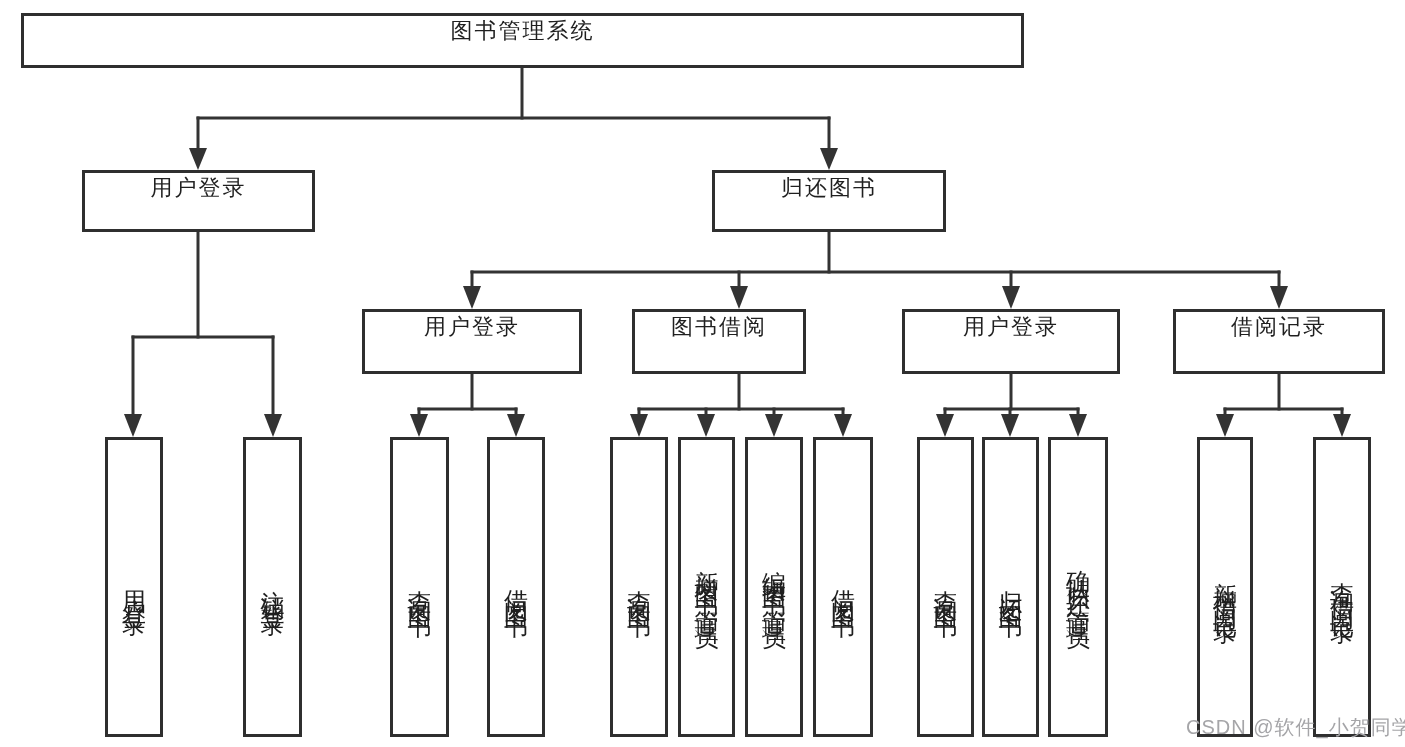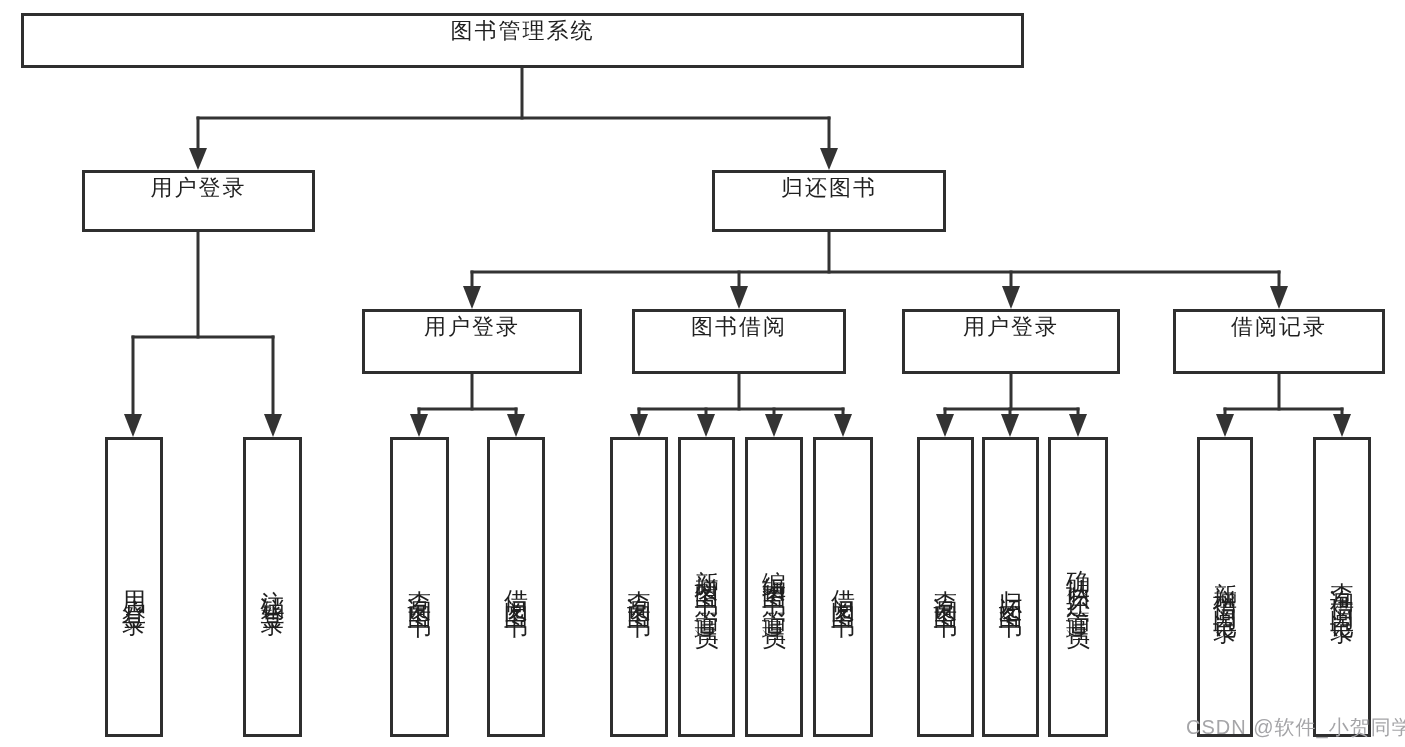--- a/index.html
+++ b/index.html
@@ -123,21 +123,21 @@
   <div class="hbox" style="left:82px;top:170px;width:233px;height:62px;">
     <span>用户登录</span>
   </div>
   <div class="hbox" style="left:712px;top:170px;width:234px;height:62px;">
     <span>归还图书</span>
   </div>
 
   <div class="hbox" style="left:362px;top:309px;width:220px;height:65px;">
     <span>用户登录</span>
   </div>
-  <div class="hbox" style="left:632px;top:309px;width:214px;height:65px;">
+  <div class="hbox" style="left:632px;top:309px;width:174px;height:65px;">
     <span>图书借阅</span>
   </div>
   <div class="hbox" style="left:902px;top:309px;width:218px;height:65px;">
     <span>用户登录</span>
   </div>
   <div class="hbox" style="left:1173px;top:309px;width:212px;height:65px;">
     <span>借阅记录</span>
   </div>
 
   <div class="vbox" style="left:105px;width:58px;">

